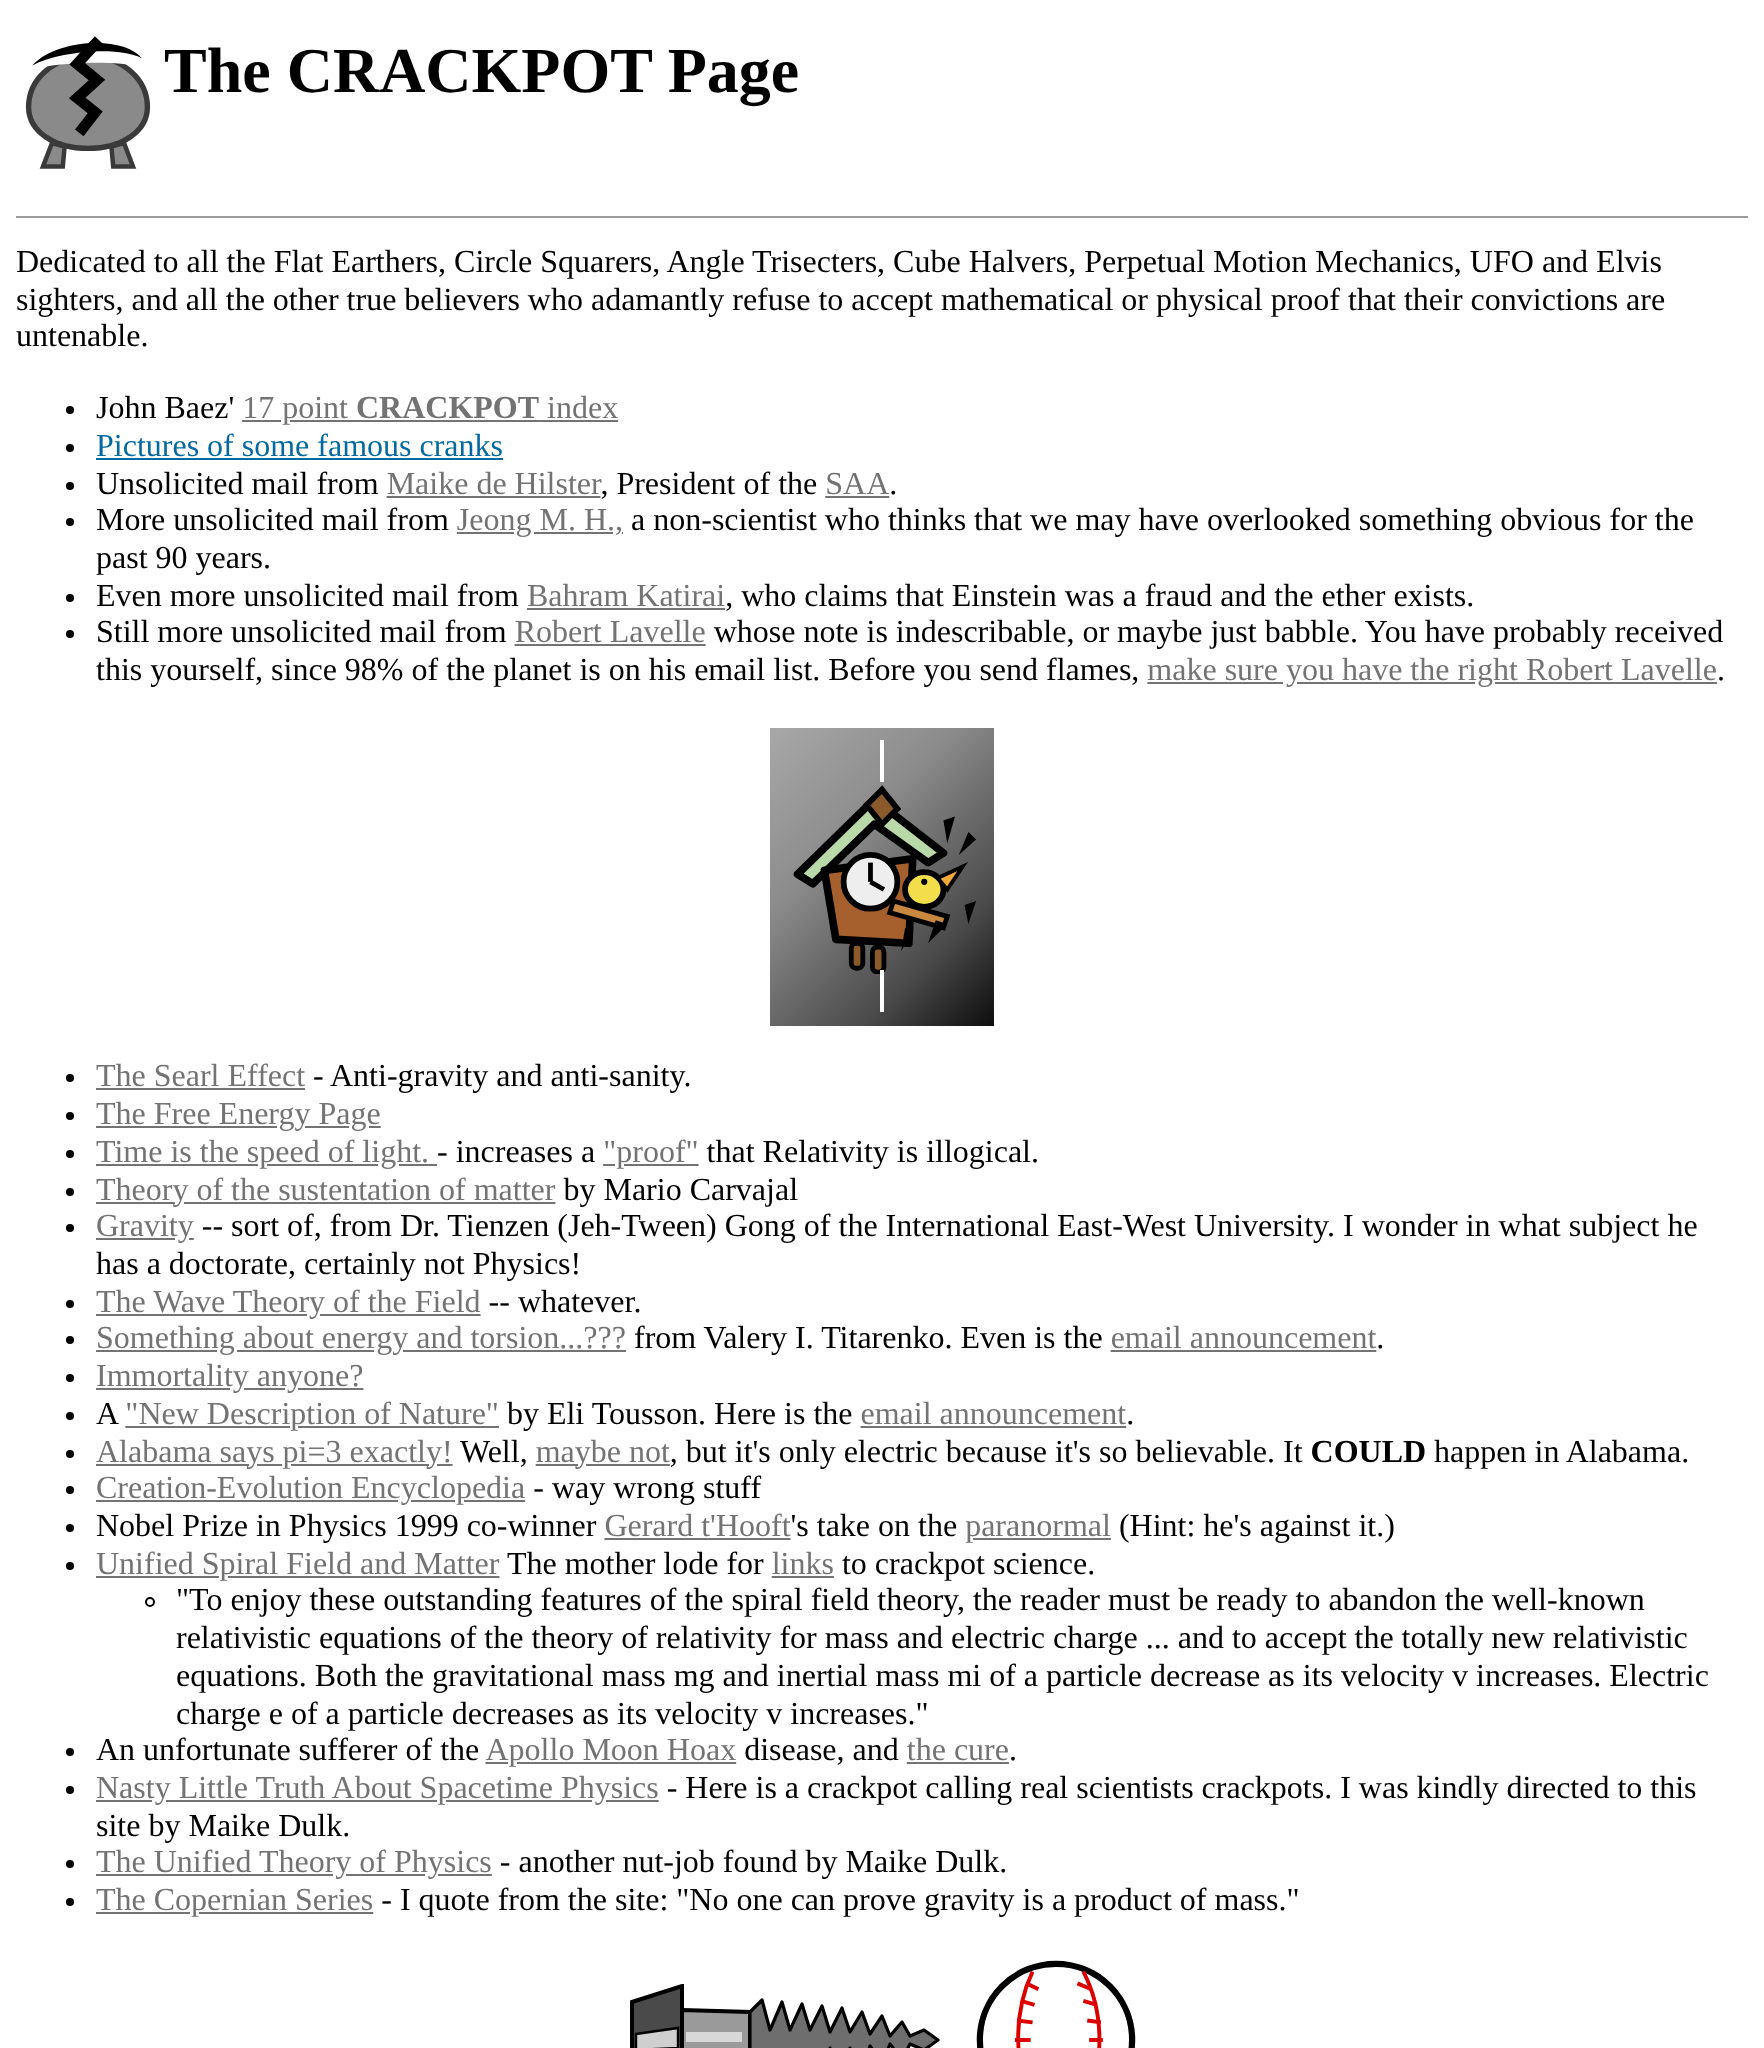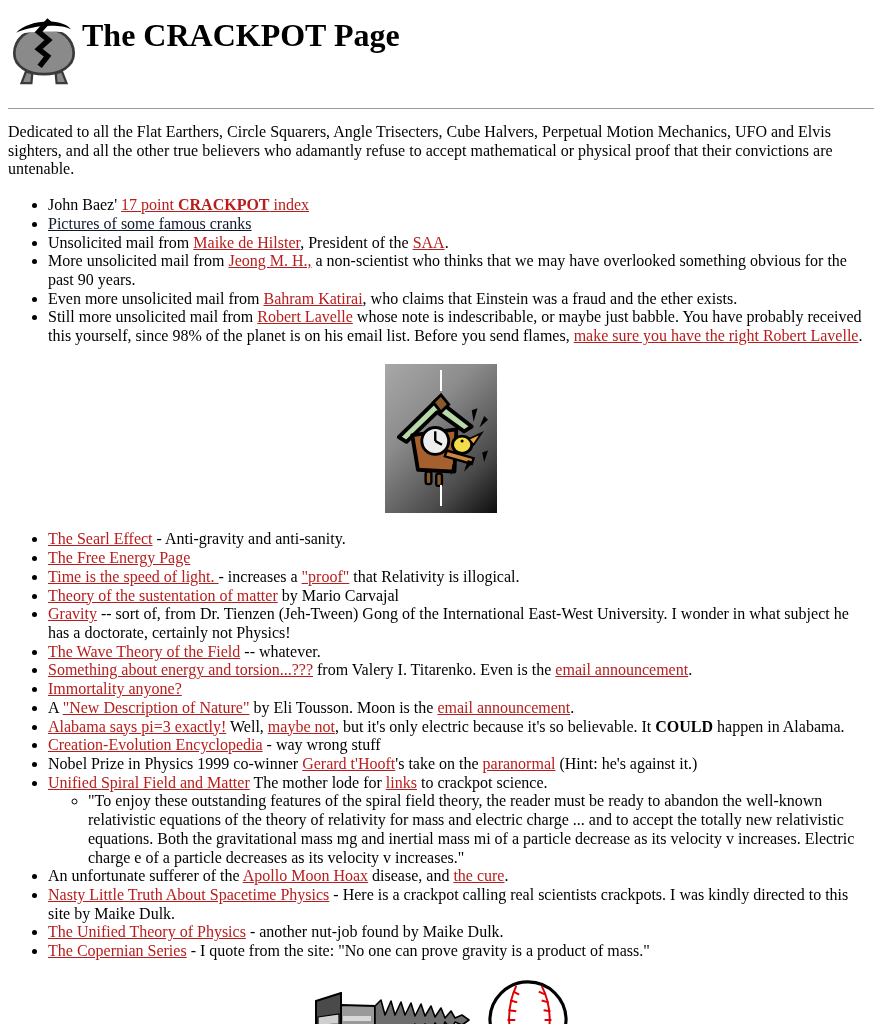--- a/index.html
+++ b/index.html
@@ -4,22 +4,22 @@
 <style>
   html, body { background: #ffffff; }
   body {
     margin: 8px;
     width: 866px;
     color: #000000;
     font-family: "Liberation Serif", serif;
     font-size: 16px;
     line-height: 1.17;
   }
-  a { color: #b91c1c; text-decoration: underline; cursor: pointer; }
-  a.visited { color: #0f172a; }
+  a { color: #737373; text-decoration: underline; cursor: pointer; }
+  a.visited { color: #0369a1; }
 
   .header { display: flex; align-items: flex-start; text-align: center; }
   .pot-icon { flex: 0 0 auto; }
   .pot-icon svg { width: 72px; height: 78px; display: block; margin-top: 2px; }
   h1 {
     font-size: 32px;
     font-weight: bold;
     margin: 10px 0 0 2px;
     line-height: 1.1;
   }
@@ -119,21 +119,21 @@
 
 <ul class="main-list">
     <li><a href="#">The Searl Effect</a><span> - Anti-gravity and anti-sanity.</span></li>
     <li><a href="#">The Free Energy Page</a></li>
     <li><a href="#">Time is the speed of light. </a><span>- increases a </span><a href="#">"proof"</a><span> that Relativity is illogical.</span></li>
     <li><a href="#">Theory of the sustentation of matter</a><span> by Mario Carvajal</span></li>
     <li><a href="#">Gravity</a><span> -- sort of, from Dr. Tienzen (Jeh-Tween) Gong of the International East-West University. I wonder in what subject he has a doctorate, certainly not Physics!</span></li>
     <li><a href="#">The Wave Theory of the Field</a><span> -- whatever.</span></li>
     <li><a href="#">Something about energy and torsion...???</a><span> from Valery I. Titarenko. Even is the </span><a href="#">email announcement</a><span>.</span></li>
     <li><a href="#">Immortality anyone?</a></li>
-    <li><span>A </span><a href="#">"New Description of Nature"</a><span> by Eli Tousson. Moon is the </span><a href="#">email announcement</a><span>.</span></li>
+    <li><span>A </span><a href="#">"New Description of Nature"</a><span> by Eli Tousson. Here is the </span><a href="#">email announcement</a><span>.</span></li>
     <li><a href="#">Alabama says pi=3 exactly!</a><span> Well, </span><a href="#">maybe not</a><span>, but it's only electric because it's so believable. It </span><b>COULD</b><span> happen in Alabama.</span></li>
     <li><a href="#">Creation-Evolution Encyclopedia</a><span> - way wrong stuff</span></li>
     <li><span>Nobel Prize in Physics 1999 co-winner </span><a href="#">Gerard t'Hooft</a><span>'s take on the </span><a href="#">paranormal</a><span> (Hint: he's against it.)</span></li>
     <li><a href="#">Unified Spiral Field and Matter</a><span> The mother lode for </span><a href="#">links</a><span> to crackpot science.</span><ul class="sub">
         <li><span>"To enjoy these outstanding features of the spiral field theory, the reader must be ready to abandon the well-known relativistic equations of the theory of relativity for mass and electric charge ... and to accept the totally new relativistic equations. Both the gravitational mass mg and inertial mass mi of a particle decrease as its velocity v increases. Electric charge e of a particle decreases as its velocity v increases."</span></li>
       </ul></li>
     <li><span>An unfortunate sufferer of the </span><a href="#">Apollo Moon Hoax</a><span> disease, and </span><a href="#">the cure</a><span>.</span></li>
     <li><a href="#">Nasty Little Truth About Spacetime Physics</a><span> - Here is a crackpot calling real scientists crackpots. I was kindly directed to this site by Maike Dulk.</span></li>
     <li><a href="#">The Unified Theory of Physics</a><span> - another nut-job found by Maike Dulk.</span></li>
     <li><a href="#">The Copernian Series</a><span> - I quote from the site: "No one can prove gravity is a product of mass."</span></li>

